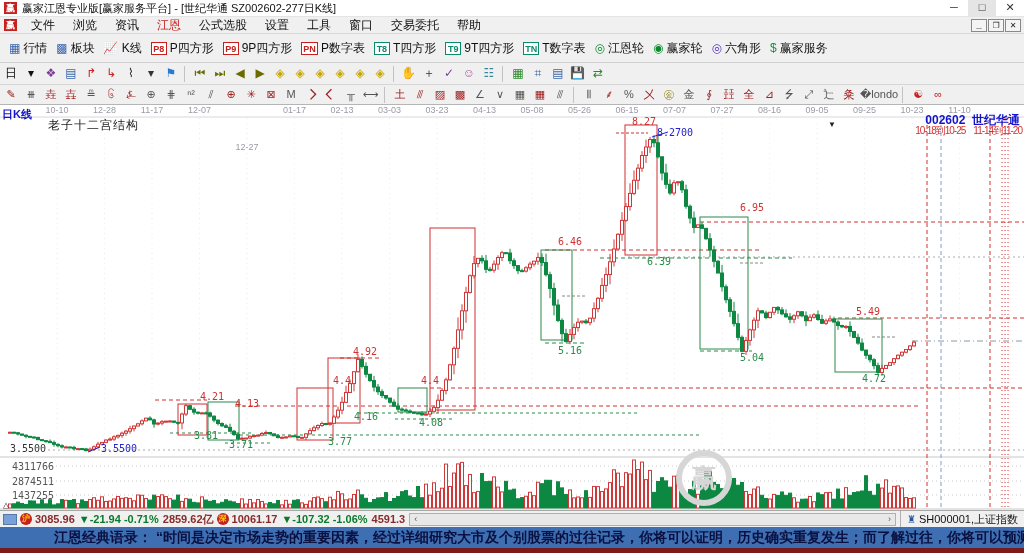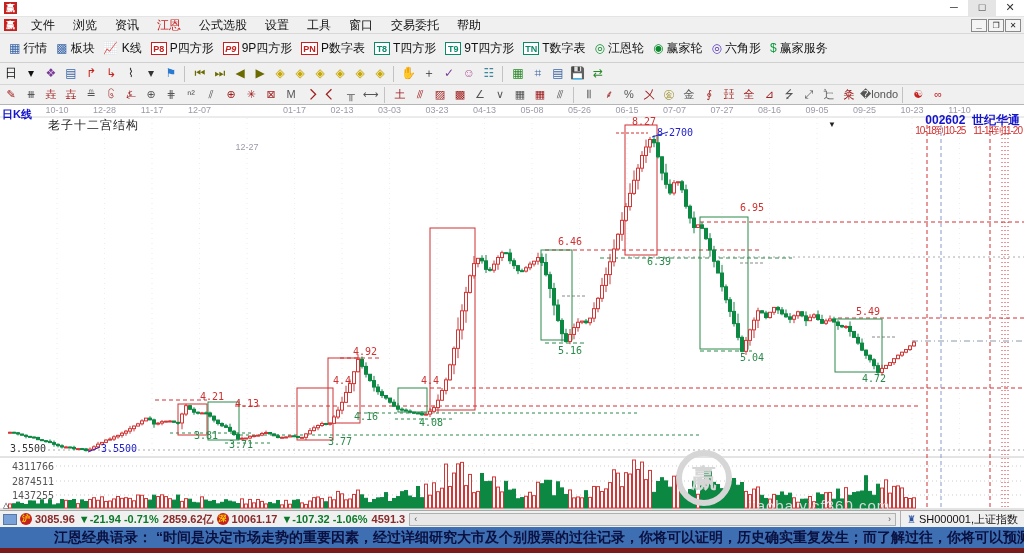--- a/index.html
+++ b/index.html
@@ -84,20 +84,21 @@
     white-space:nowrap; overflow:hidden; }
   .bottom-strip { position:absolute; left:0; top:548px; width:1024px; height:5px; background:#7b1a1a; z-index:11; }
 </style>
 </head>
 <body>
 
 <div id="app">
 
   <div class="titlebar">
     <span class="app-logo">赢</span>
+    <span>赢家江恩专业版[赢家服务平台] - [世纪华通  SZ002602-277日K线]</span>
     <span class="win-controls">
       <span class="win-btn">─</span>
       <span class="win-btn max">□</span>
       <span class="win-btn">✕</span>
     </span>
   </div>
 
   <div class="menubar">
     <span class="app-logo">赢</span>
     <span id="menu-items"><span class="menu-item">文件</span><span class="menu-item">浏览</span><span class="menu-item">资讯</span><span class="menu-item red">江恩</span><span class="menu-item">公式选股</span><span class="menu-item">设置</span><span class="menu-item">工具</span><span class="menu-item">窗口</span><span class="menu-item">交易委托</span><span class="menu-item">帮助</span></span>
@@ -119,21 +120,21 @@
       </span>
       <span class="tb1-item">
         <span class="tb1-glyph" style="color: rgb(197, 33, 31);">📈</span>
         <span>K线</span>
       </span>
       <span class="tb1-item">
         <span class="badge" style="color: rgb(197, 33, 31); border-color: rgb(197, 33, 31);">P8</span>
         <span>P四方形</span>
       </span>
       <span class="tb1-item">
-        <span class="badge" style="color: rgb(197, 33, 31); border-color: rgb(197, 33, 31); font-style: italic;">P9</span>
+        <span class="badge" style="color: rgb(197, 33, 31); border-color: rgb(197, 33, 31);">P9</span>
         <span>9P四方形</span>
       </span>
       <span class="tb1-item">
         <span class="badge" style="color: rgb(197, 33, 31); border-color: rgb(197, 33, 31);">PN</span>
         <span>P数字表</span>
       </span>
       <span class="tb1-item">
         <span class="badge" style="color: rgb(10, 138, 106); border-color: rgb(10, 138, 106);">T8</span>
         <span>T四方形</span>
       </span>
@@ -1000,21 +1001,20 @@
       </svg>
     <span class="pane-label">日K线</span>
     <span class="structure-label">老子十二宫结构</span>
     <span class="stock-ident">
       <span>002602</span>&nbsp;
       <span>世纪华通</span>
     </span>
     <span class="cycle-row" id="cycle-row"><span>10-18到10-25</span><span>11-14到11-20</span></span>
     <span class="peak-marker">▼</span>
     <span class="wm-logo">赢</span>
-    <span class="wm3">jiaoba.yjcf360.com</span>
     <div id="chart-labels">
         <span class="date-tick" style="left: 57px;">10-10</span>
         <span class="date-tick" style="left: 104.5px;">12-28</span>
         <span class="date-tick" style="left: 152px;">11-17</span>
         <span class="date-tick" style="left: 199.5px;">12-07</span>
         <span class="date-tick" style="left: 247px; margin-top: 37px;">12-27</span>
         <span class="date-tick" style="left: 294.5px;">01-17</span>
         <span class="date-tick" style="left: 342px;">02-13</span>
         <span class="date-tick" style="left: 389.5px;">03-03</span>
         <span class="date-tick" style="left: 437px;">03-23</span>

